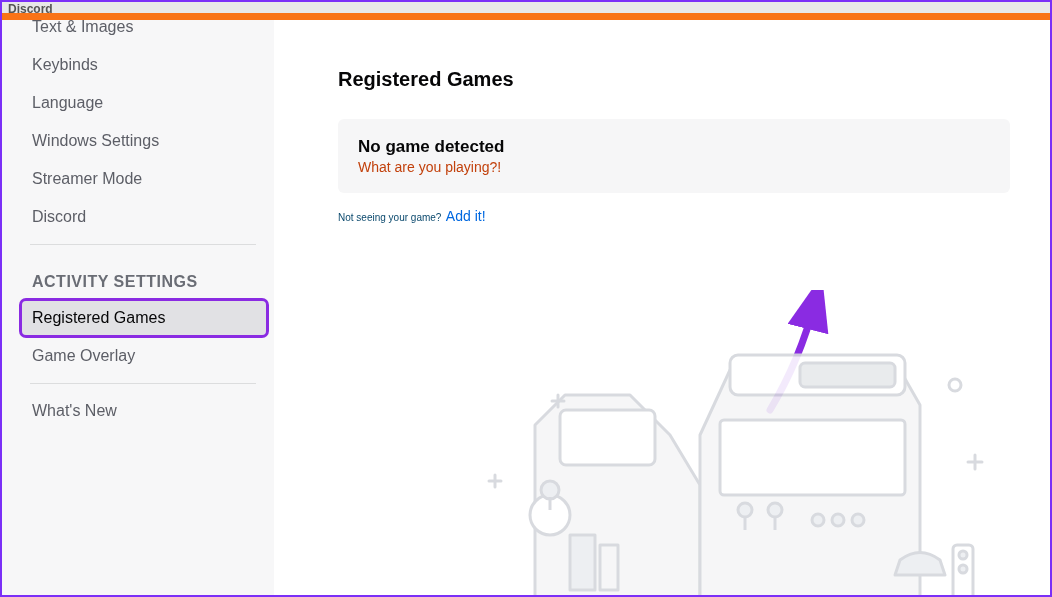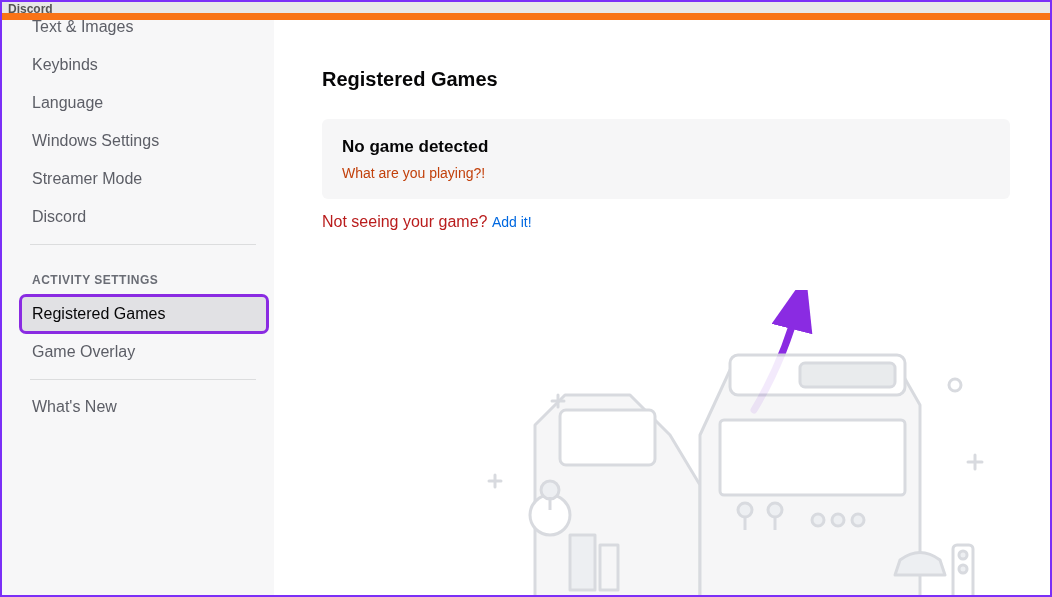--- a/index.html
+++ b/index.html
@@ -18,20 +18,21 @@
     font-size: 12px;
     font-weight: 700;
     color: #555;
     padding: 0 6px;
     font-family: Arial, sans-serif;
     border-bottom: 7px solid #f97316;
   }
   .app {
     display: flex;
     height: calc(100% - 18px);
+    gap: 16px;
   }
   .sidebar {
     width: 272px;
     background: #f7f7f8;
     padding: 0 8px 0 0;
     overflow: hidden;
     position: relative;
   }
   .sidebar-scroll {
     position: absolute;
@@ -49,21 +50,21 @@
   }
   .side-item.selected {
     background: #e1e1e4;
     color: #060607;
   }
   .side-item.highlighted {
     outline: 3px solid #8a2be2;
     outline-offset: 0px;
   }
   .side-header {
-    font-size: 12px;
+    font-size: 16px;
     font-weight: 700;
     color: #6a6d75;
     letter-spacing: 0.5px;
     padding: 18px 10px 6px 30px;
     text-transform: uppercase;
   }
   .side-divider {
     height: 1px;
     background: #dcddde;
     margin: 10px 18px 10px 28px;
@@ -83,29 +84,29 @@
   .detect-box {
     background: #f6f6f7;
     border-radius: 6px;
     padding: 18px 20px;
     margin-bottom: 14px;
   }
   .detect-title {
     font-size: 17px;
     font-weight: 700;
     color: #060607;
-    margin-bottom: 8px;
+    margin-bottom: 2px;
   }
   .detect-sub {
     font-size: 14px;
     color: #c2410c;
   }
   .not-seeing {
-    font-size: 16px;
-    color: #b91c1c;
+    font-size: 10px;
+    color: #0c4a6e;
   }
   .add-link {
     color: #0068e0;
     cursor: pointer;
     font-size: 14px;
   }
   .arrow {
     position: absolute;
     left: 470px;
     top: 270px;

